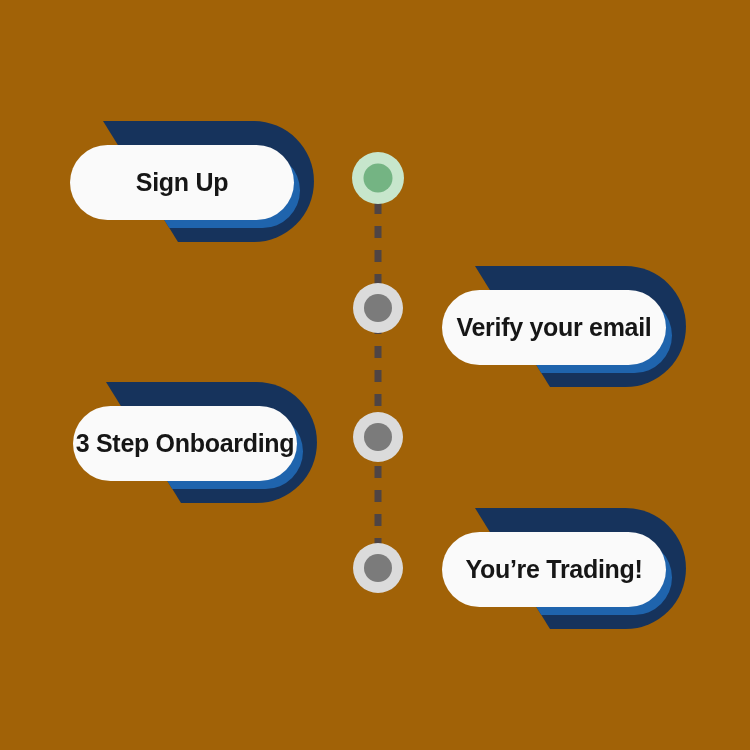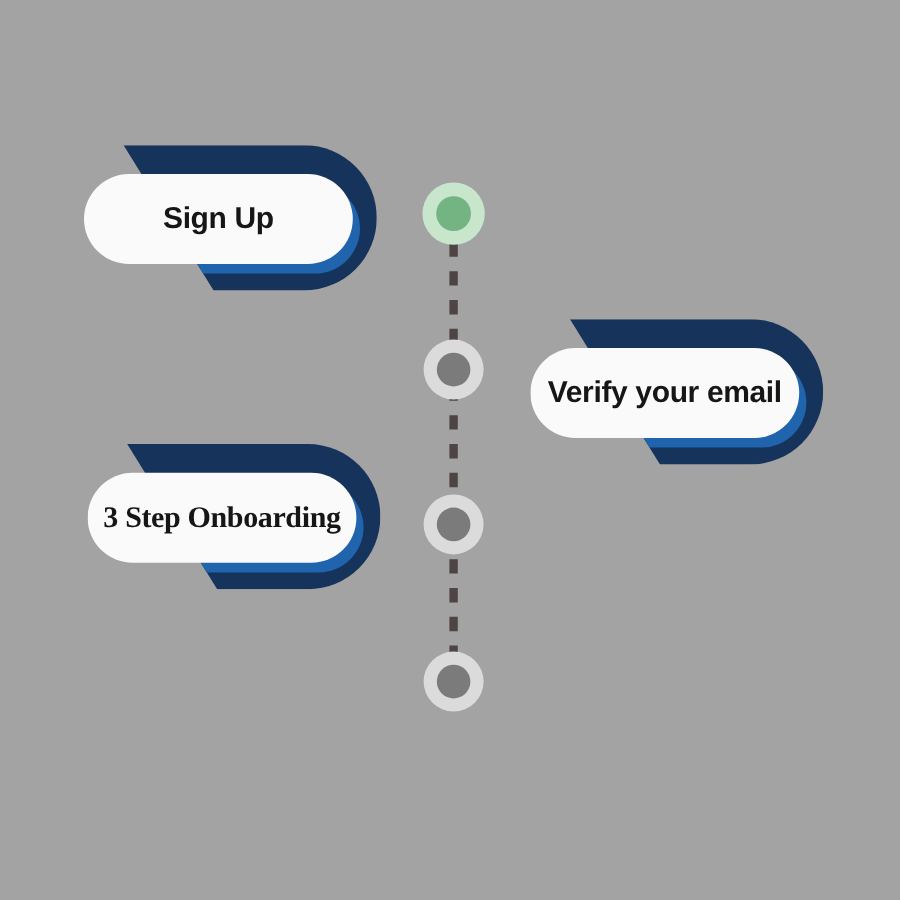--- a/index.html
+++ b/index.html
@@ -1,17 +1,17 @@
 <!DOCTYPE html>
 <html><head>
 <meta charset="utf-8">
 <style>
   html,body{margin:0;padding:0;background:#ffffff;}
   .canvas{
-    position:relative;width:750px;height:750px;background:#a3a3a3;
+    position:relative;width:750px;height:750px;background:#a16207;
     font-family:"Liberation Sans",sans-serif;overflow:hidden;
   }
   .timeline-svg{position:absolute;left:0;top:0;width:750px;height:750px;}
   .connector{stroke:#4f4444;stroke-width:7;stroke-dasharray:12 12;fill:none;}
   .dot-outer-green{fill:#c7e6cc;}
   .dot-inner-green{fill:#74b483;}
   .dot-outer-gray{fill:#dbdbdb;}
   .dot-inner-gray{fill:#7b7b7b;}
   .step{position:absolute;width:244px;height:121px;}
   .step svg{position:absolute;left:0;top:0;display:block;}
@@ -19,21 +19,21 @@
   .blue{fill:#1f64ad;}
   .pillbg{fill:#fafafa;}
   .step .label{
     position:absolute;left:0;top:24px;width:224px;height:75px;
     display:flex;align-items:center;justify-content:center;
     font-size:25px;font-weight:bold;letter-spacing:-0.3px;
     color:#161616;white-space:nowrap;
   }
   .g1{left:70px;top:121px;}
   .g2{left:442px;top:246px;margin-top:20px;}
-  .g3{left:73px;top:370px;font-family:Liberation Serif, serif;}
+  .g3{left:73px;top:382px;}
   .g4{left:442px;top:508px;}
   .defs-holder{position:absolute;width:0;height:0;overflow:hidden;}
 </style>
 </head>
 <body>
 
 <div class="canvas">
 
   <svg class="defs-holder" aria-hidden="true">
     <defs>
@@ -81,14 +81,22 @@
 
   <div class="step g3">
     <svg width="244" height="121" viewBox="0 0 244 121">
       <use href="#ribbon-shape" xlink:href="#ribbon-shape"></use>
     </svg>
     <div class="label">
       <span>3 Step Onboarding</span>
     </div>
   </div>
 
+  <div class="step g4">
+    <svg width="244" height="121" viewBox="0 0 244 121">
+      <use href="#ribbon-shape" xlink:href="#ribbon-shape"></use>
+    </svg>
+    <div class="label">
+      <span>You’re Trading!</span>
+    </div>
+  </div>
 
 </div>
 
 </body></html>

